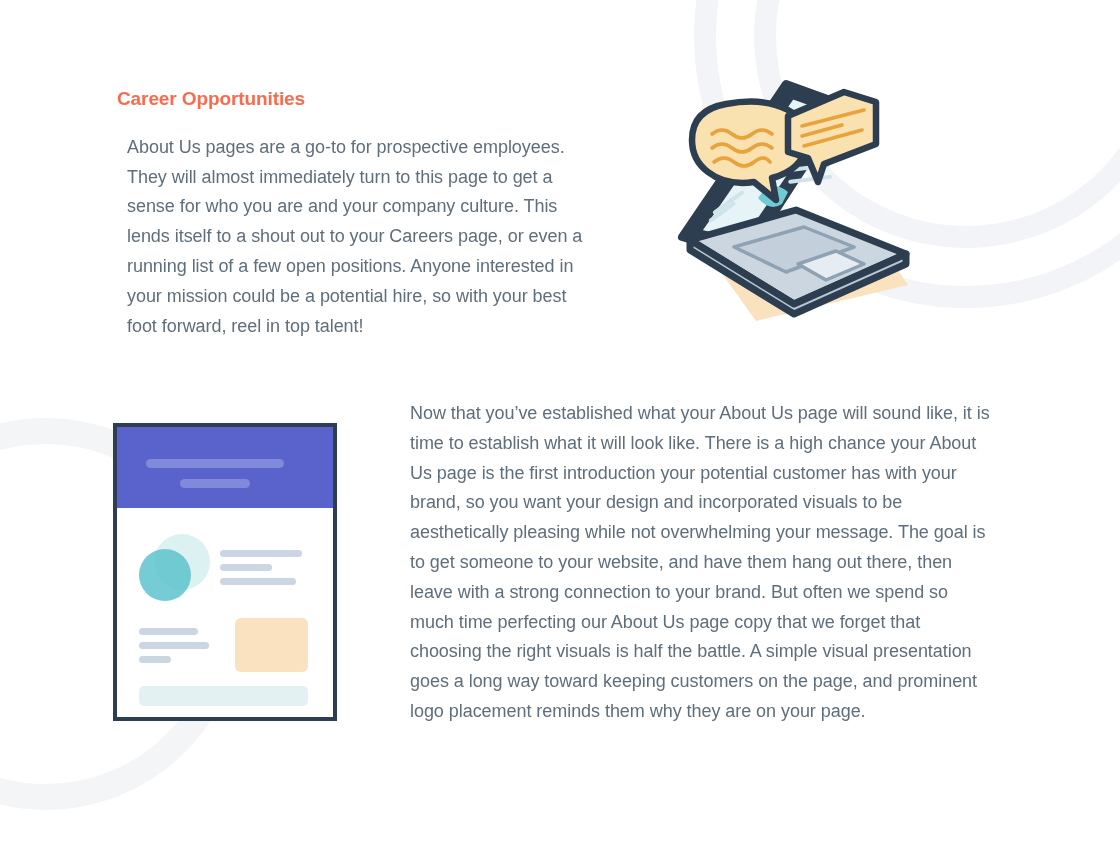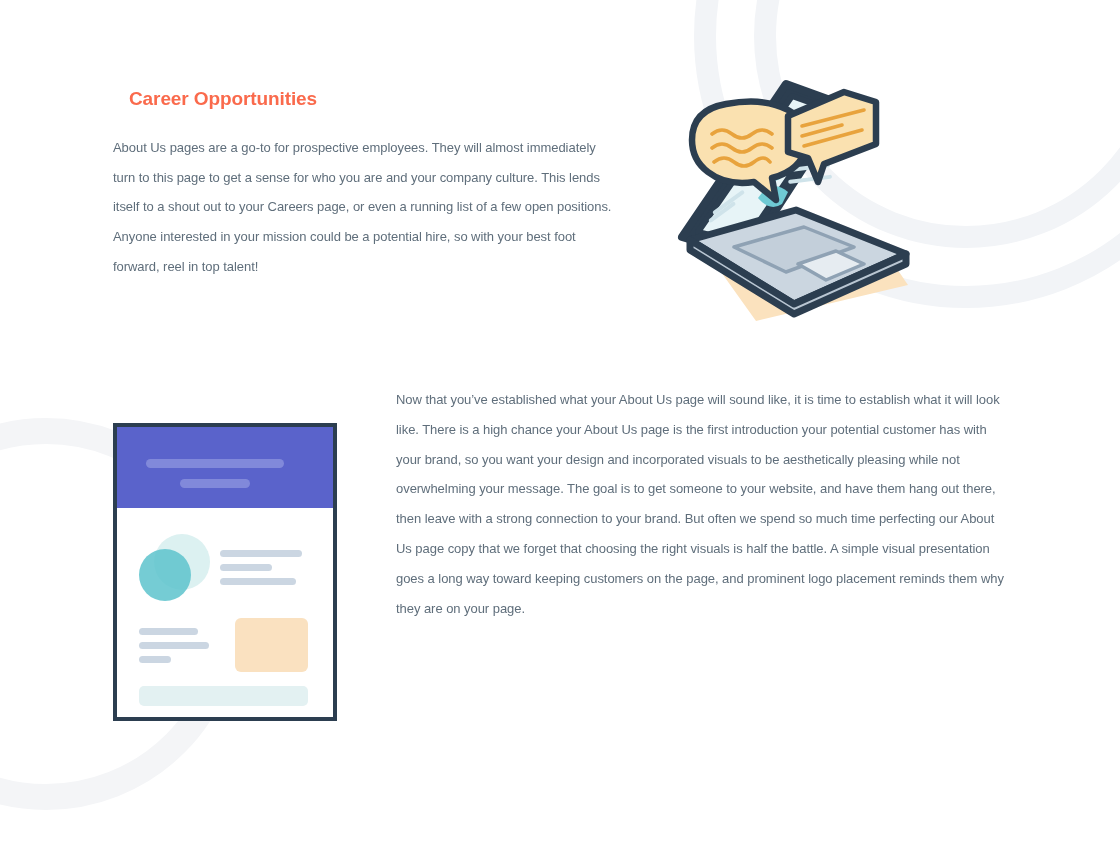--- a/index.html
+++ b/index.html
@@ -67,30 +67,30 @@
     width: 500px;
   }
   .section-visual-text {
     position: absolute;
     left: 396px;
     top: 385px;
     width: 610px;
   }
 
   h2.heading {
-    margin: 0 0 22px 16px;
+    margin: 0 0 22px 4px;
     font-size: 19px;
     font-weight: bold;
     letter-spacing: -0.1px;
     color: #FA6A4C;
     line-height: 1.2;
   }
   p.body-copy {
-    margin: 0;
-    font-size: 13px;
+    margin: 14px;
+    font-size: 18px;
     line-height: 29.8px;
     color: #5F6E7B;
     letter-spacing: -0.05px;
   }
 
   
   .laptop-illustration {
     position: absolute;
     left: 668px;
     top: 72px;

